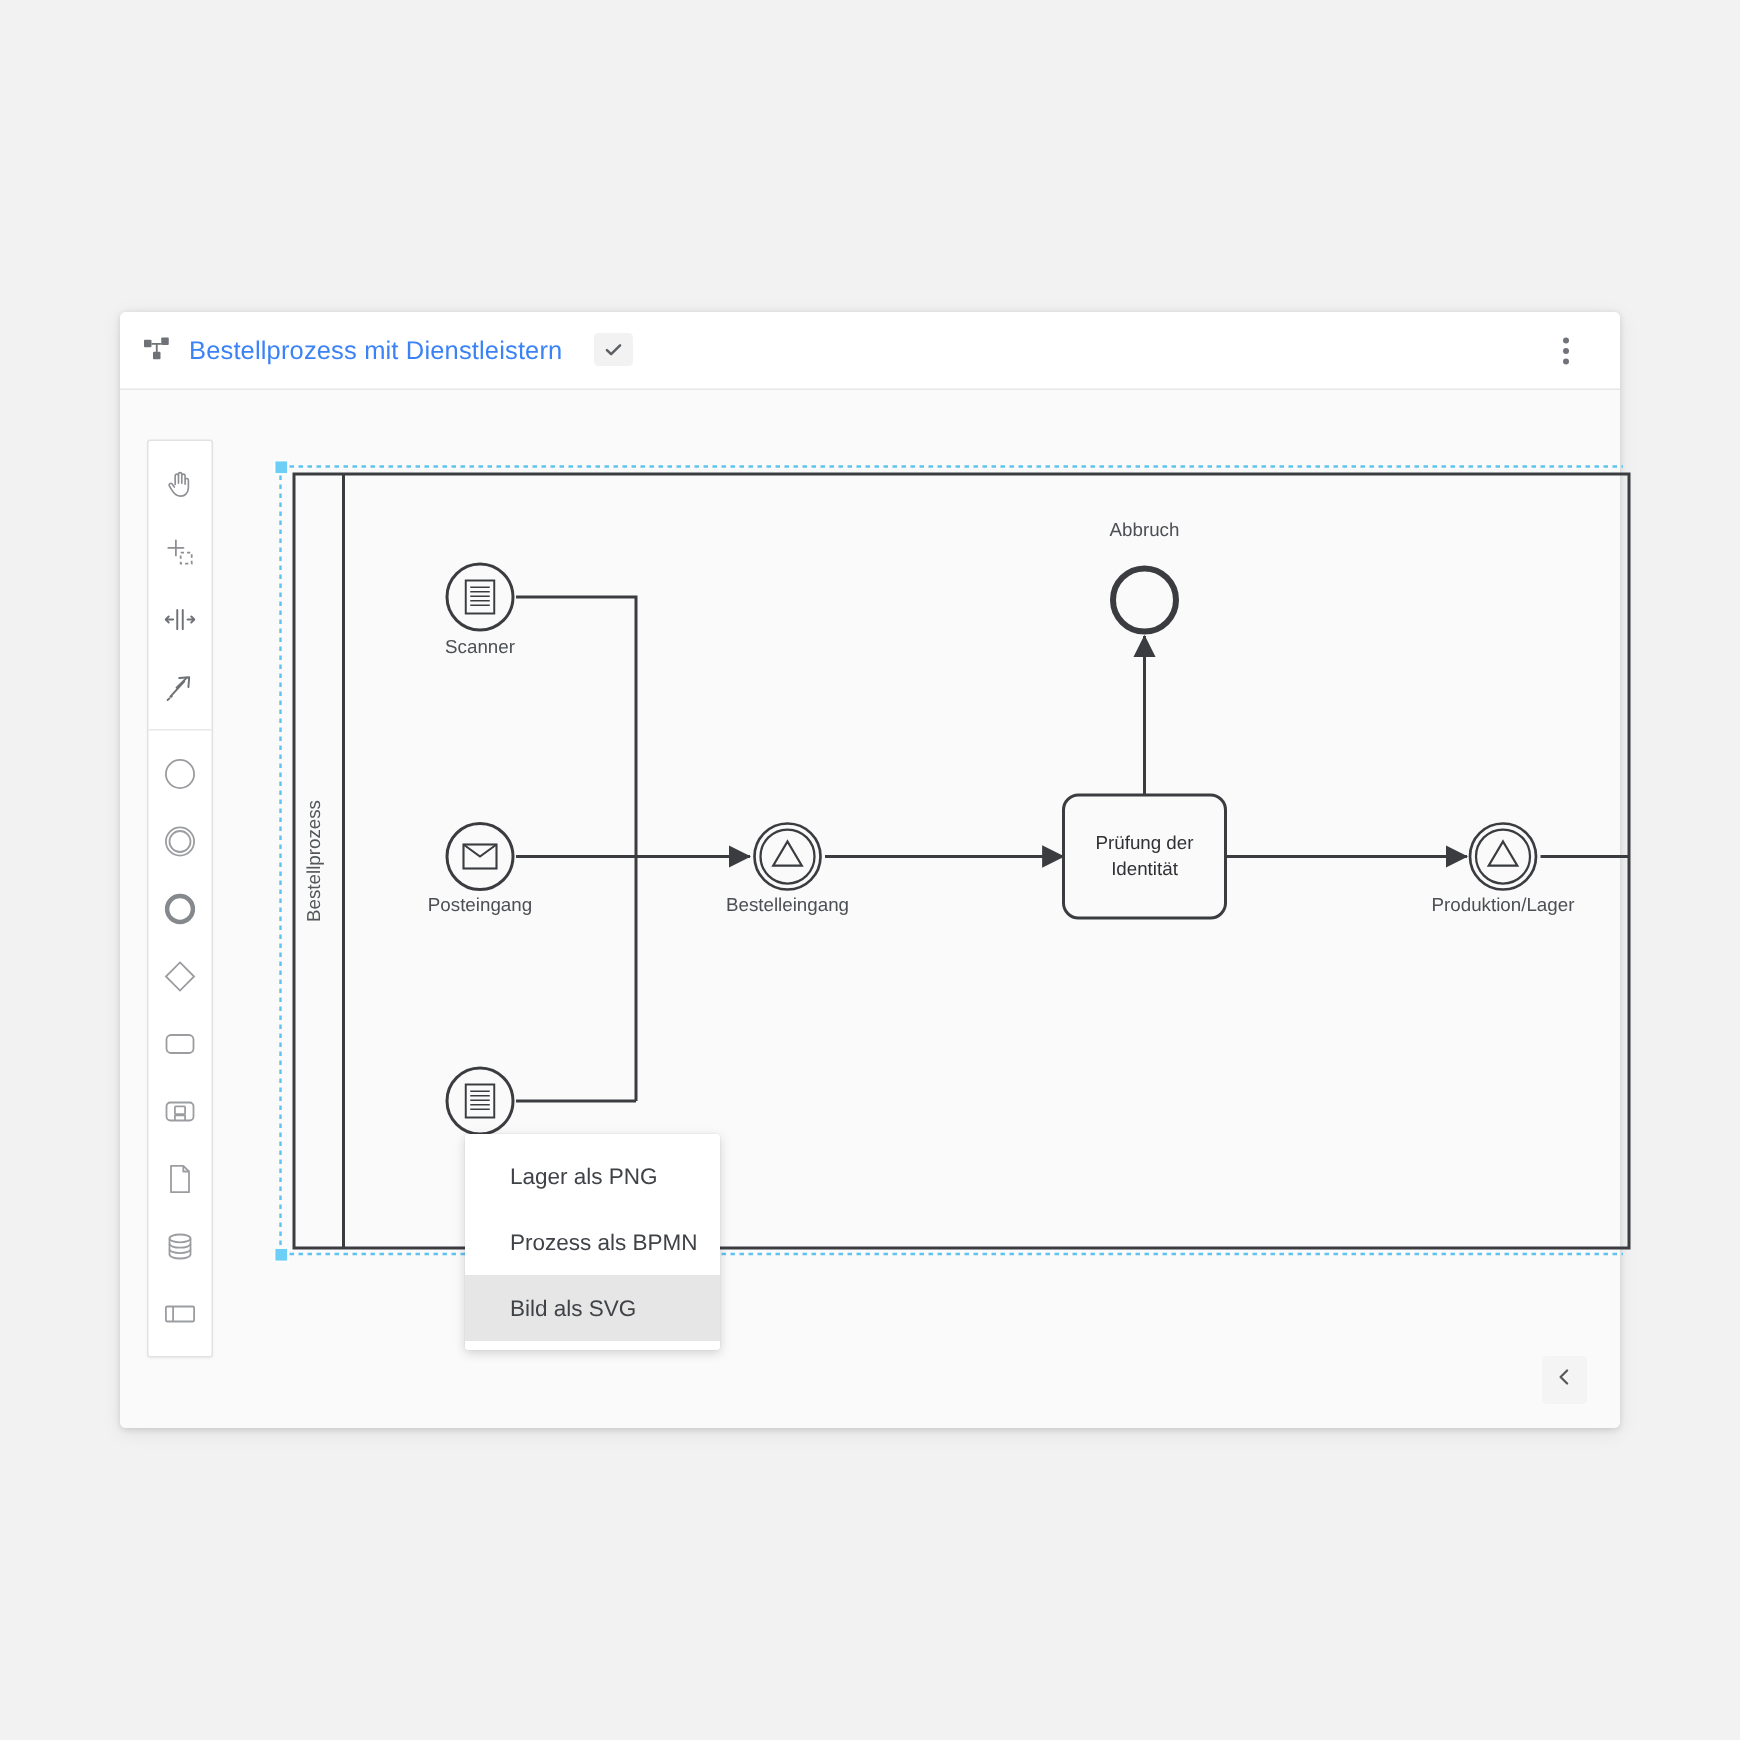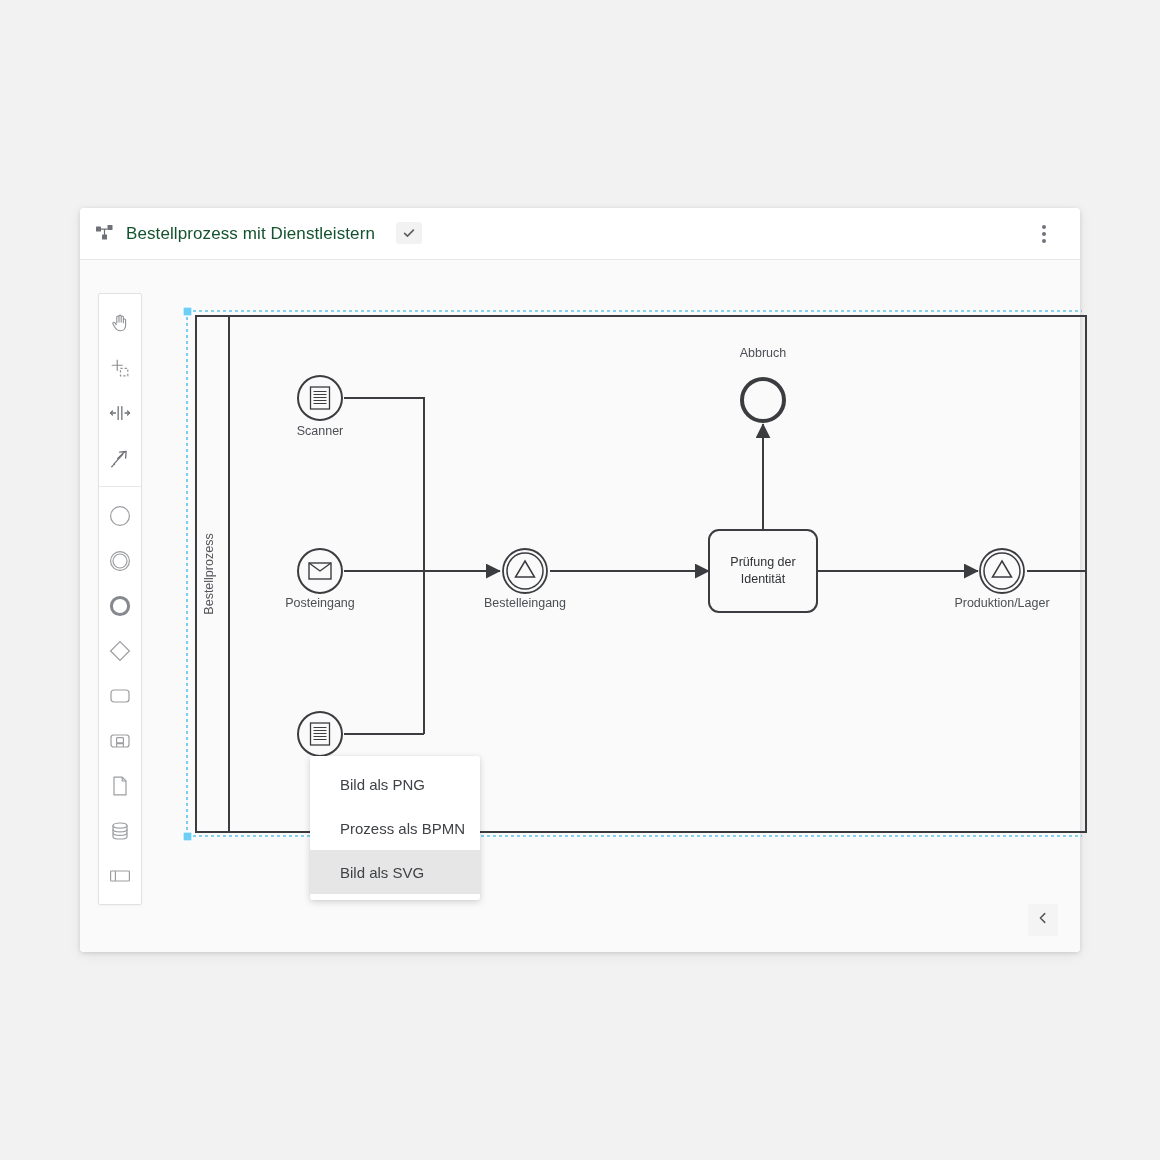--- a/index.html
+++ b/index.html
@@ -28,21 +28,21 @@
     width: 1000px; height: 52px;
     background: #ffffff;
     border-bottom: 1px solid #e7e7e7;
   }
   #title-icon {
     position: absolute; left: 14px; top: 15px;
     width: 22px; height: 22px;
   }
   #page-title {
     position: absolute; left: 46px; top: 11px;
-    font-size: 17px; color: #14532d;
+    font-size: 17px; color: #3b82f6;
     letter-spacing: .1px;
     line-height: 30px;
     white-space: nowrap;
   }
   #saved-badge {
     position: absolute; left: 396px; top: 222px;
     width: 26px; height: 22px;
     background: #f2f2f2;
     border-radius: 3px;
   }
@@ -393,16 +393,16 @@
   <g>
     <circle cx="320" cy="734" r="22" fill="#fafafa" stroke="#3a3c40" stroke-width="2"></circle>
     <g>
       <rect x="310.5" y="723" width="19" height="22" fill="none" stroke="#3a3c40" stroke-width="1.3"></rect>
       <path d="M313.5 727.5h13M313.5 730.5h13M313.5 733.5h13M313.5 736.5h13M313.5 739.5h13" stroke="#3a3c40" stroke-width="1.1"></path>
     </g>
   </g>
 </svg>
 
 <div id="export-menu">
-  <div class="menu-item">Bild als PNG</div>
+  <div class="menu-item">Lager als PNG</div>
   <div class="menu-item">Prozess als BPMN</div>
   <div class="menu-item is-active">Bild als SVG</div>
 </div>
 
 </body></html>

